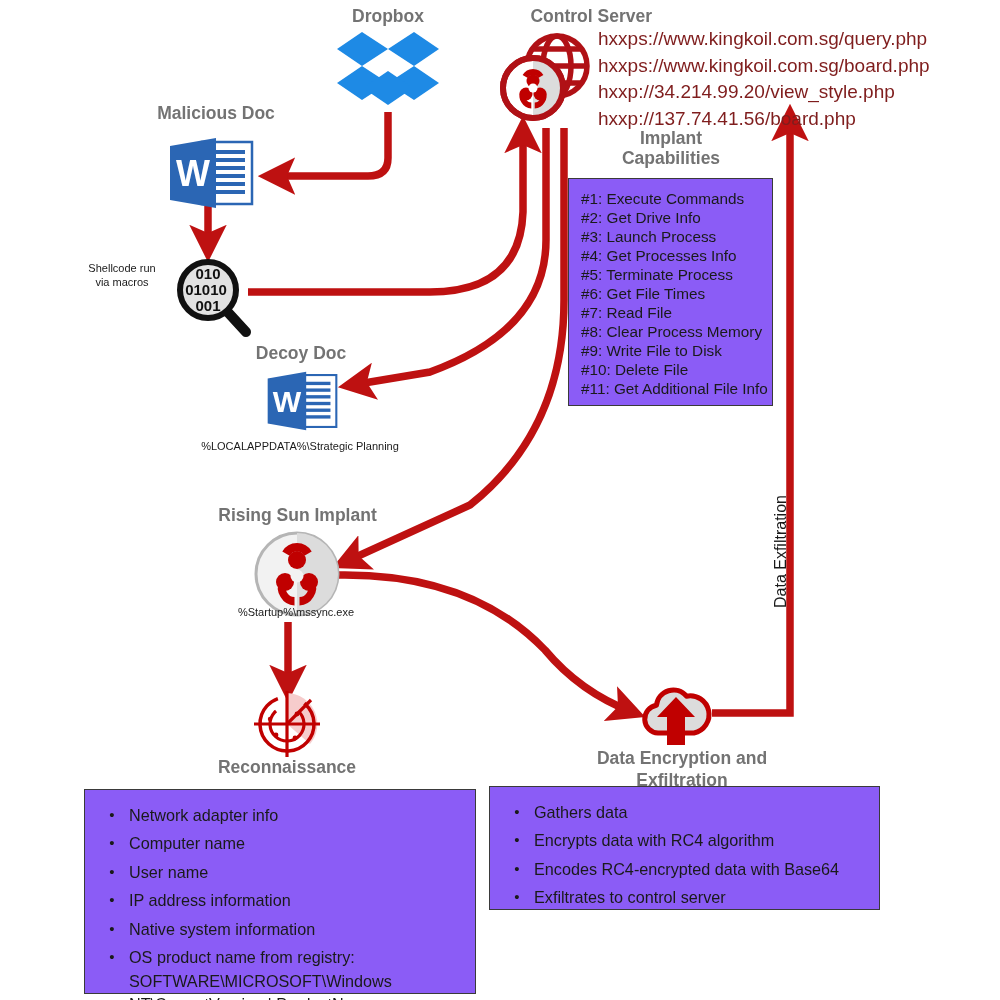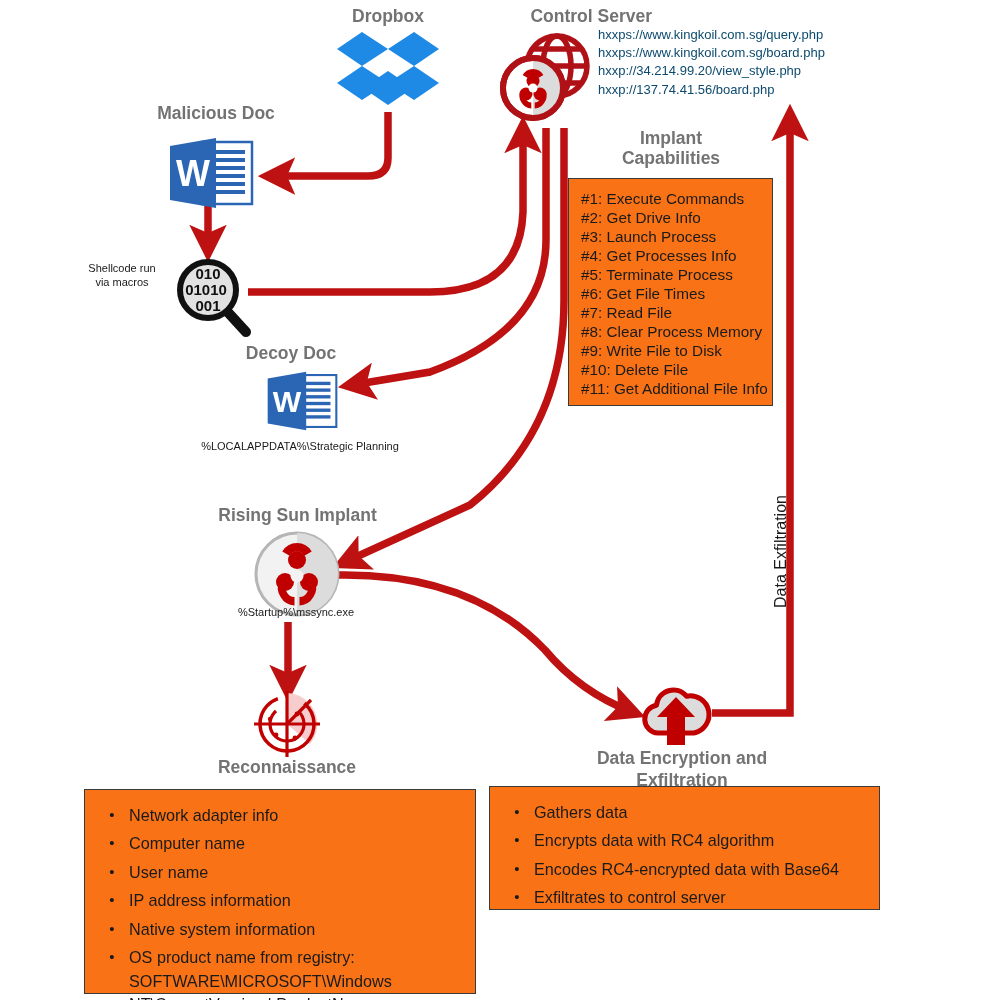--- a/index.html
+++ b/index.html
@@ -26,21 +26,21 @@
 
   .plain-text {
     font-size: 11px;
     color: #1a1a1a;
     text-align: center;
     line-height: 1.25;
   }
 
   .list-box {
     border: 1px solid #3a3a3a;
-    background: #f97316;
+    background: #8b5cf6;
   }
 
   .cap-list {
     padding: 10px 0 10px 12px;
     font-size: 15.3px;
     line-height: 1.245;
     color: #1a1a1a;
   }
   .cap-list div { white-space: nowrap; }
 
@@ -229,27 +229,27 @@
 
   <div class="abs node-title" style="left:300px; top:6px; width:176px;">Dropbox</div>
 
   <div class="abs node-title" style="left:118px; top:103px; width:196px;">Malicious Doc</div>
 
   <div class="abs plain-text" style="left:56px; top:262px; width:132px; text-align:center;">
     <div>Shellcode run</div>
     <div>via macros</div>
   </div>
 
-  <div class="abs node-title" style="left:198px; top:343px; width:186px;">Decoy Doc</div>
+  <div class="abs node-title" style="left:208px; top:343px; width:186px;">Decoy Doc</div>
 
   <div class="abs plain-text" style="left:94px; top:440px; width:412px;">%LOCALAPPDATA%\Strategic Planning</div>
 
   <div class="abs node-title" style="left:462px; top:6px; width:190px; text-align:right;">Control Server</div>
 
-  <div class="abs" style="left:598px; top:26px; width:320px; font-size:13px; line-height:1.40; color:#0c4a6e;">
+  <div class="abs" style="left:598px; top:26px; width:320px; font-size:19px; line-height:1.40; color:#7f1d1d;">
     <div>hxxps://www.kingkoil.com.sg/query.php</div>
     <div>hxxps://www.kingkoil.com.sg/board.php</div>
     <div>hxxp://34.214.99.20/view_style.php</div>
     <div>hxxp://137.74.41.56/board.php</div>
   </div>
 
   <div class="abs node-title" style="left:578px; top:128px; width:186px;">
     <div>Implant</div>
     <div>Capabilities</div>
   </div>

